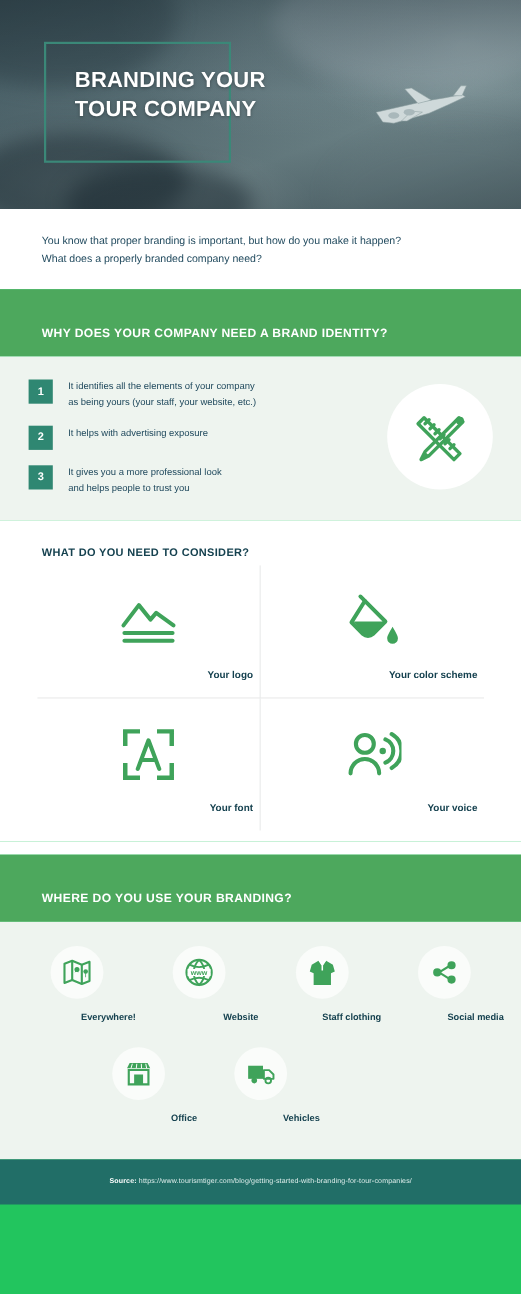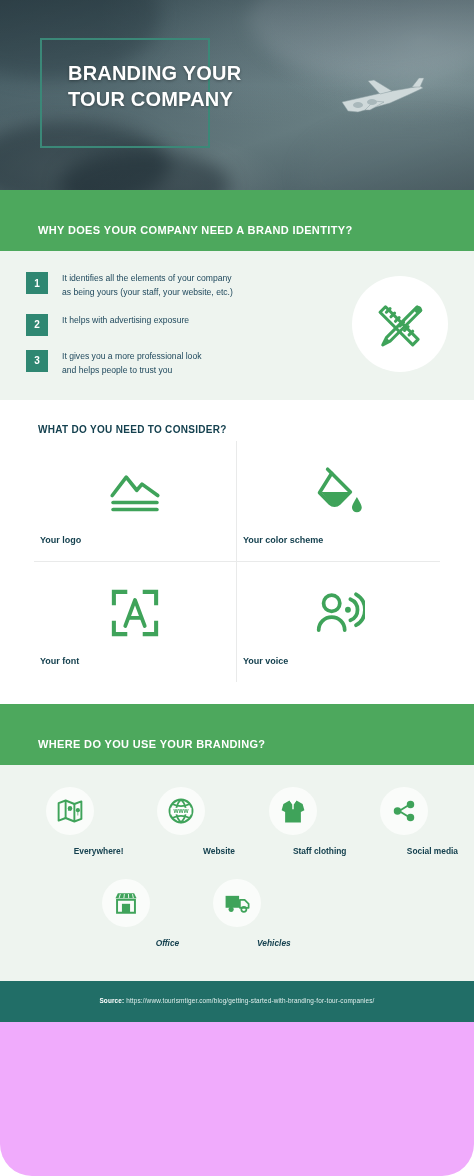--- a/index.html
+++ b/index.html
@@ -12,22 +12,21 @@
     width: 474px;
     height: 1176px;
     overflow: hidden;
     position: relative;
     color: #1c3b4a;
   }
   .page {
     width: 474px;
     height: 1176px;
     position: relative;
-    background: #f0abfc;
-    border-radius: 32px;
+    background: #22c55e;
   }
 
   
   .hero {
     position: relative;
     width: 474px;
     height: 190px;
     overflow: hidden;
     background: #5d6d70;
   }
@@ -165,21 +164,21 @@
     letter-spacing: 0.3px;
     color: #15414f;
   }
   .grid2 {
     display: grid;
     grid-template-columns: 1fr 1fr;
     margin: 0 -4px;
   }
   .cell {
     padding: 22px 6px 16px 6px;
-    text-align: left;
+    text-align: right;
     box-sizing: border-box;
   }
   .cell.rb { border-right: 1px solid #e9eaea; }
   .cell.bb { border-bottom: 1px solid #e9eaea; }
   .cell .glyph {
     height: 58px;
     display: flex;
     align-items: center;
     justify-content: center;
     margin-bottom: 14px;
@@ -197,21 +196,20 @@
   }
   .grid4 {
     display: grid;
     grid-template-columns: repeat(4, 1fr);
   }
   .grid3 {
     display: grid;
     grid-template-columns: repeat(3, 1fr);
     width: 75%;
     margin: 14px auto 4px auto;
-    font-style: italic;
   }
   .tile { text-align: right; padding: 4px 2px; }
   .disc {
     width: 48px;
     height: 48px;
     border-radius: 50%;
     background: #fafcfa;
     margin: 0 auto 10px auto;
     display: flex;
     align-items: center;
@@ -259,20 +257,24 @@
         <path d="M18 26 L62 16 L80 13 L96 10 L99 12 L84 19 L66 27 L34 36 L24 35 Z"></path>
         <path d="M56 18 L44 5 L50 4 L68 15 Z"></path>
         <path d="M50 25 L41 34 L46 34 L60 26 Z"></path>
         <path d="M88 11 L95 2 L100 2 L96 11 Z"></path>
       </g>
       <ellipse cx="34" cy="29" rx="5" ry="3" fill="#a9b8bb"></ellipse>
       <ellipse cx="48" cy="26" rx="5" ry="3" fill="#a9b8bb"></ellipse>
     </svg>
   </div>
 
+  <div class="intro">
+    <p>You know that proper branding is important, but how do you make it happen?</p>
+    <p>What does a properly branded company need?</p>
+  </div>
 
   <div class="bar">WHY DOES YOUR COMPANY NEED A BRAND IDENTITY?</div>
 
   <div class="why">
     <div class="why-list">
 
       <div class="why-row">
         <div class="num">1</div>
         <div class="why-text">
           <div>It identifies all the elements of your company</div>

